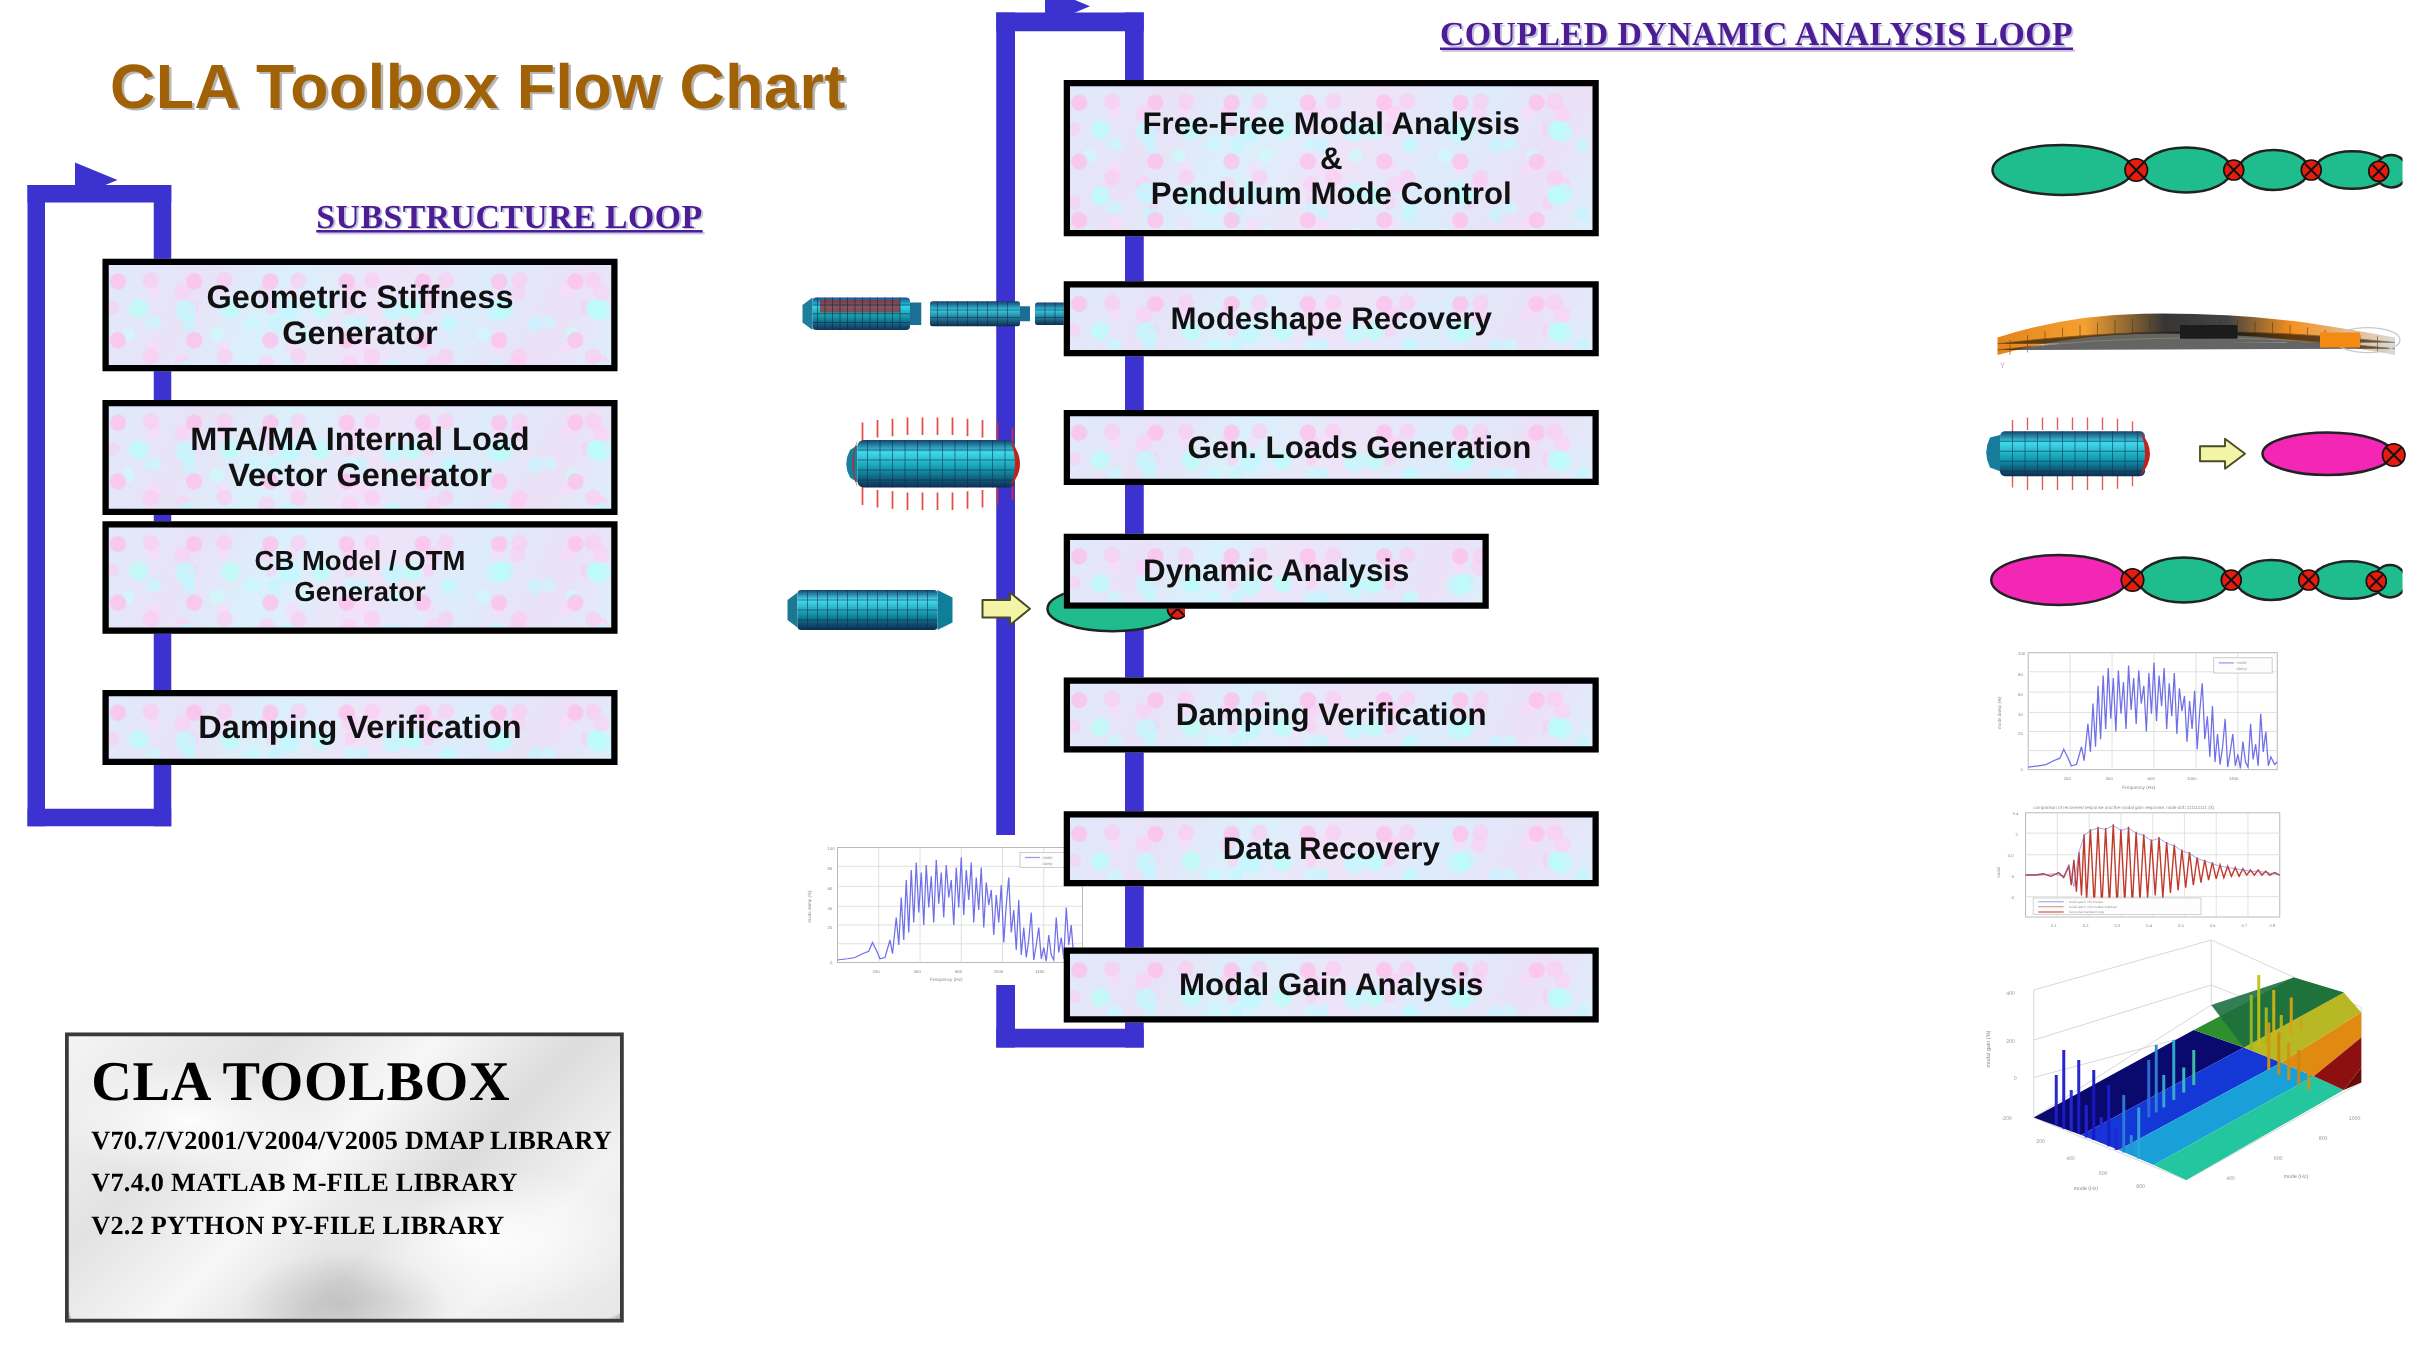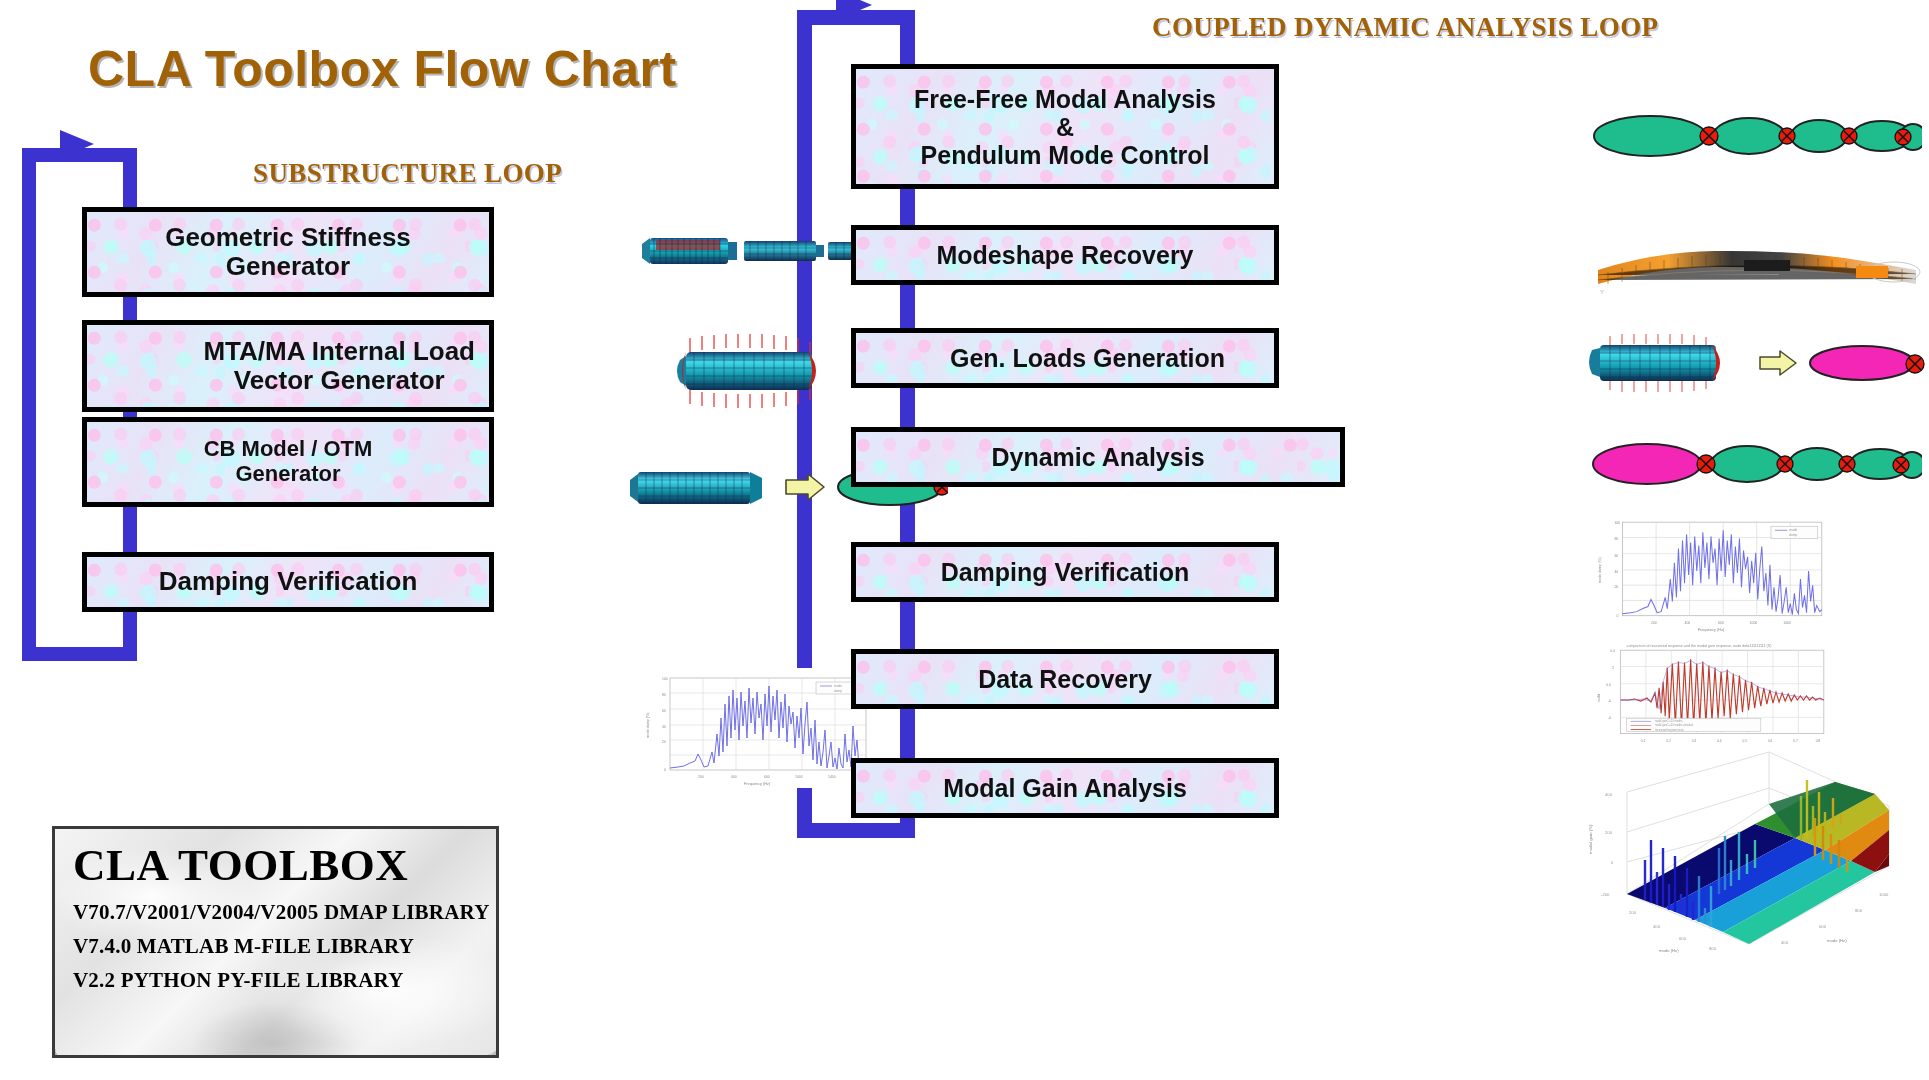--- a/index.html
+++ b/index.html
@@ -15,23 +15,23 @@
   #chart-title{
     position:absolute;left:88px;top:40px;width:720px;
     font-family:"Liberation Sans", sans-serif;
     font-weight:bold;font-size:50px;color:#a16207;letter-spacing:.5px;
     text-shadow:2px 2px 0 rgba(120,120,120,.55);
     white-space:nowrap;
   }
   .loop-title{
     position:absolute;
     font-family:"Liberation Serif", serif;
-    font-weight:bold;color:#a16207;
+    font-weight:bold;color:#4c1d95;
     text-shadow:1.5px 1.5px 0 rgba(150,150,200,.55);
-    letter-spacing:.4px;white-space:nowrap;
+    letter-spacing:.4px;white-space:nowrap;text-decoration:underline;
   }
   #substructure-loop-title{left:205px;top:158px;font-size:27px;margin-left:48px;}
   #cda-loop-title{left:1152px;top:12px;font-size:27px;}
 
   
   .pbox{
     position:absolute;
     border:5px solid #000;
     box-sizing:border-box;
     display:flex;align-items:center;justify-content:center;
@@ -107,21 +107,21 @@
 
   <div class="loop-seg" style="left:22px;top:148px;width:14px;height:513px;"></div>
   <div class="loop-seg" style="left:22px;top:647px;width:115px;height:14px;"></div>
   <div class="loop-seg" style="left:123px;top:148px;width:14px;height:513px;"></div>
   <div class="loop-seg" style="left:22px;top:148px;width:115px;height:14px;"></div>
   <div class="arrowhead" style="left:60px;top:130px;border-left:34px solid #3b32cf;border-top:14px solid transparent;border-bottom:14px solid transparent;"></div>
 
   <div class="pbox" style="left:82px;top:207px;width:412px;height:90px;font-size:26px;">
     <span class="txt">Geometric Stiffness<br>Generator</span>
   </div>
-  <div class="pbox" style="left:82px;top:320px;width:412px;height:92px;font-size:26px;justify-content:flex-end;">
+  <div class="pbox" style="left:82px;top:320px;width:412px;height:92px;font-size:26px;">
     <span class="txt">MTA/MA Internal Load<br>Vector Generator</span>
   </div>
   <div class="pbox" style="left:82px;top:417px;width:412px;height:90px;font-size:22px;">
     <span class="txt">CB Model / OTM<br>Generator</span>
   </div>
   <div class="pbox" style="left:82px;top:552px;width:412px;height:60px;font-size:26px;">
     <span class="txt">Damping Verification</span>
   </div>
 
   <div class="loop-seg" style="left:797px;top:10px;width:15px;height:828px;"></div>
@@ -132,21 +132,21 @@
 
   <div class="pbox" style="left:851px;top:64px;width:428px;height:125px;font-size:25px;white-space:pre-line;">
     <span class="txt">Free-Free Modal Analysis<br>&amp;<br>Pendulum Mode Control</span>
   </div>
   <div class="pbox" style="left:851px;top:225px;width:428px;height:60px;font-size:25px;">
     <span class="txt">Modeshape Recovery</span>
   </div>
   <div class="pbox" style="left:851px;top:328px;width:428px;height:60px;font-size:25px;padding-left:45px;">
     <span class="txt">Gen. Loads Generation</span>
   </div>
-  <div class="pbox" style="left:851px;top:427px;width:494px;height:60px;font-size:25px;">
+  <div class="pbox" style="left:851px;top:427px;width:340px;height:60px;font-size:25px;">
     <span class="txt">Dynamic Analysis</span>
   </div>
   <div class="pbox" style="left:851px;top:542px;width:428px;height:60px;font-size:25px;">
     <span class="txt">Damping Verification</span>
   </div>
   <div class="pbox" style="left:851px;top:649px;width:428px;height:60px;font-size:25px;">
     <span class="txt">Data Recovery</span>
   </div>
   <div class="pbox" style="left:851px;top:758px;width:428px;height:60px;font-size:25px;">
     <span class="txt">Modal Gain Analysis</span>

